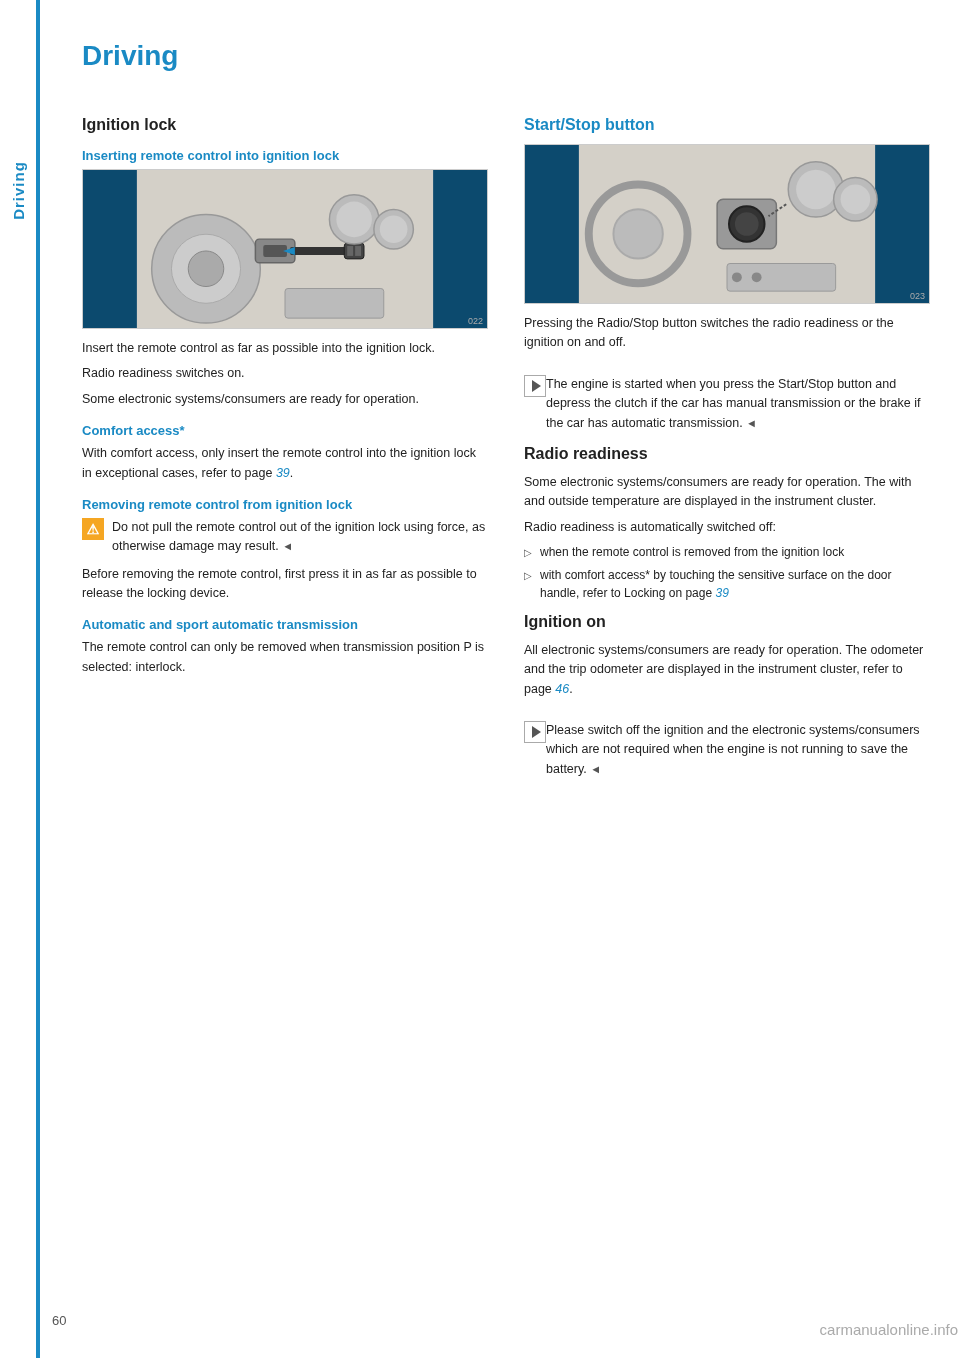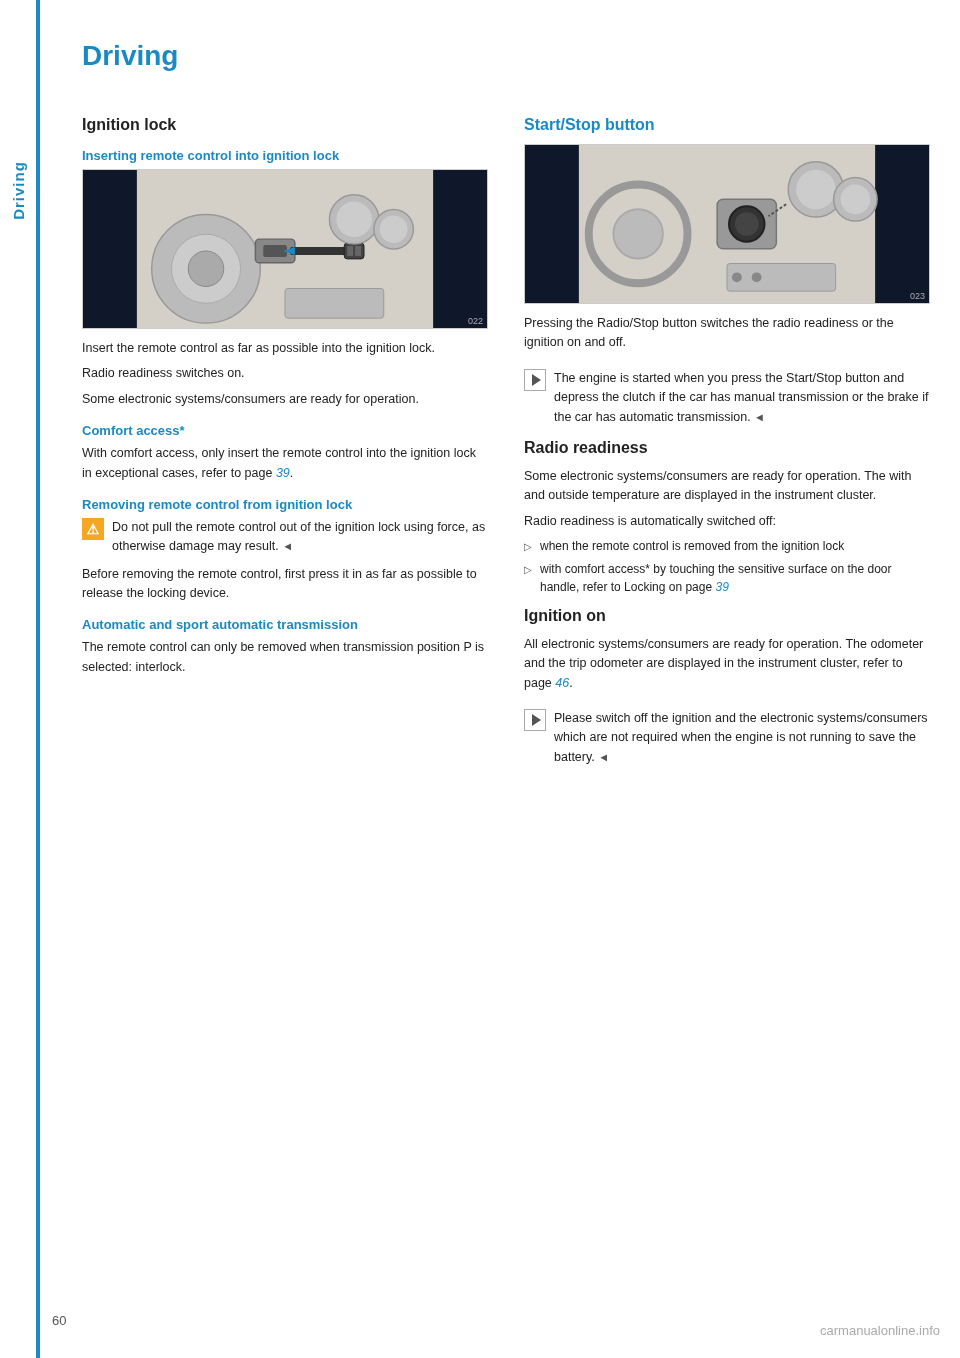--- a/index.html
+++ b/index.html
@@ -94,21 +94,21 @@
       font-size: 12.5px;
       line-height: 1.55;
       color: #222;
       margin-bottom: 6px;
     }
 
     
     .img-placeholder {
       width: 100%;
       height: 160px;
-      background: #0f172a;
+      background: #0c4a6e;
       border: 1px solid #ccc;
       margin-bottom: 10px;
       display: flex;
       align-items: center;
       justify-content: center;
       overflow: hidden;
       position: relative;
     }
 
     .img-placeholder svg {
@@ -140,23 +140,22 @@
     .warning-text {
       font-size: 12.5px;
       line-height: 1.55;
       color: #222;
     }
 
     
     .note-block {
       display: flex;
       align-items: flex-start;
-      gap: 8px;
       margin-bottom: 8px;
-      margin-top: 16px;
+      margin-top: 22px;
     }
     .note-icon {
       flex-shrink: 0;
       width: 22px;
       height: 22px;
       border: 1.5px solid #aaa;
       display: flex;
       align-items: center;
       justify-content: center;
     }
@@ -211,22 +210,22 @@
       bottom: 30px;
       left: 52px;
       font-size: 13px;
       color: #555;
     }
 
     
     .bottom-logo {
       position: absolute;
       bottom: 20px;
-      right: 20px;
-      font-size: 13px;
+      right: 2px;
+      font-size: 15px;
       color: #aaa;
     }
 
     
     .img-ref {
       font-size: 9px;
       color: #aaa;
       position: absolute;
       right: 4px;
       bottom: 2px;

